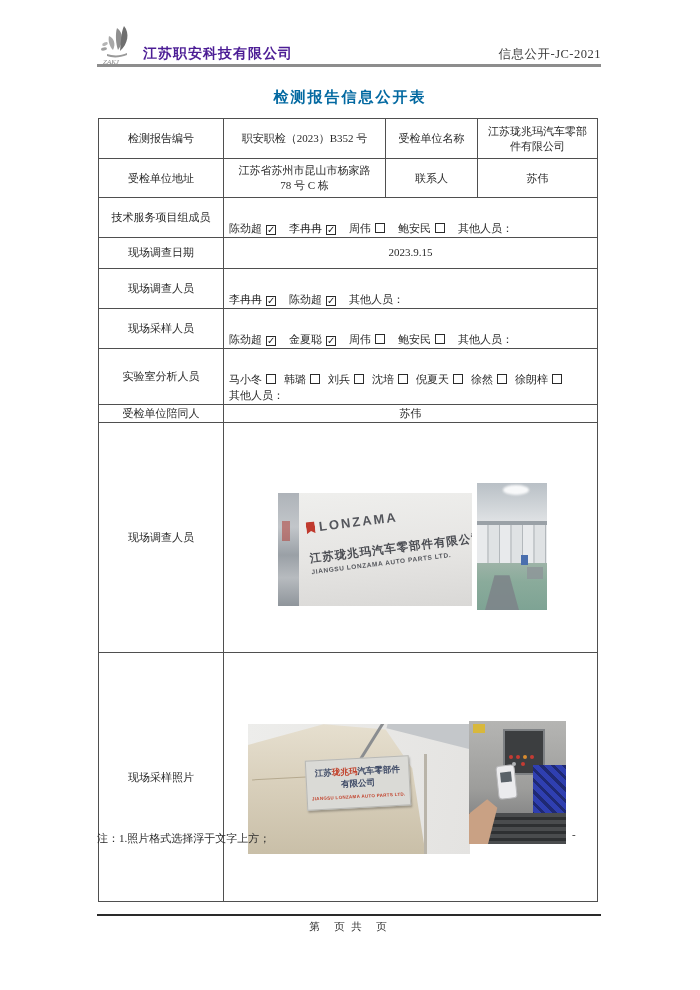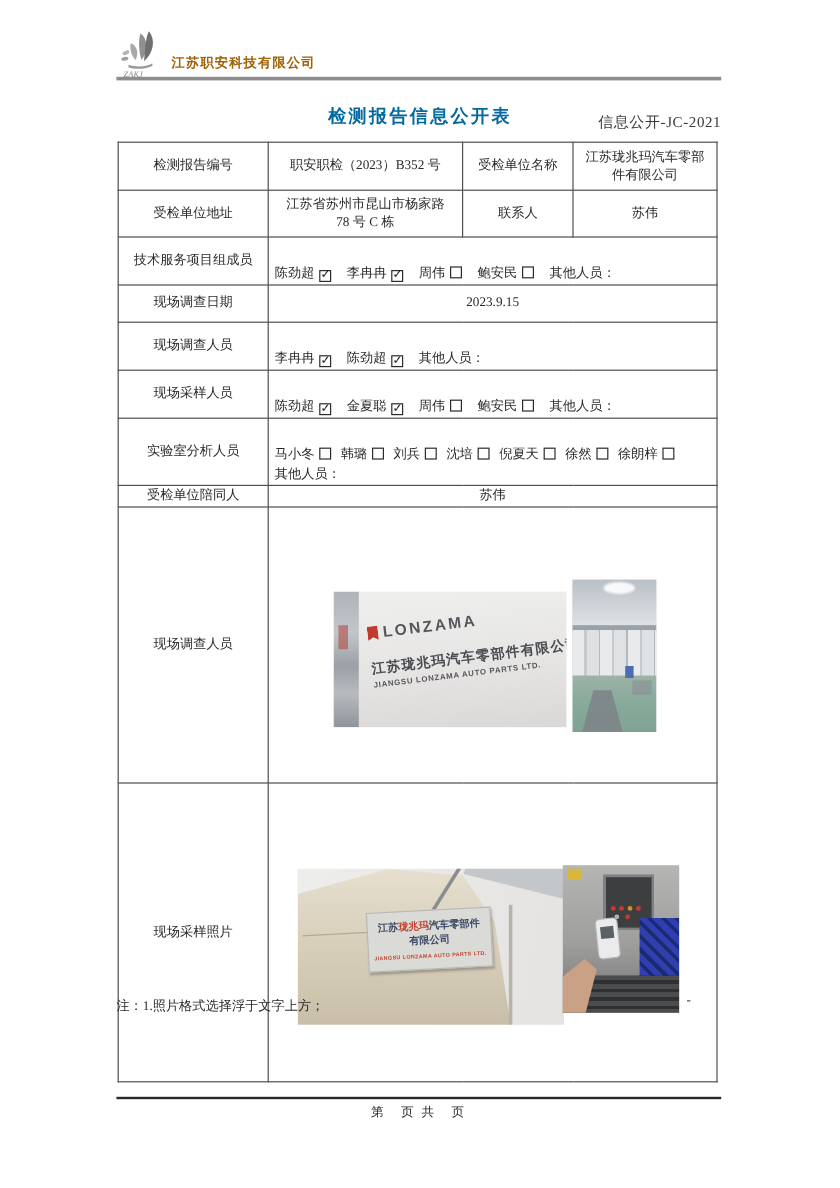--- a/index.html
+++ b/index.html
@@ -4,22 +4,22 @@
 <style>
   * { margin:0; padding:0; box-sizing:border-box; }
   html,body { background:#e9e9e9; }
   .page {
     position:relative; width:700px; height:990px; margin:0 auto;
     background:#ffffff; overflow:hidden;
     font-family:"Liberation Serif","DejaVu Serif",serif; color:#262626;
   }
   
   .hdr-logo { position:absolute; left:97px; top:24px; width:44px; height:42px; }
-  .hdr-company { position:absolute; left:143px; top:45px; font-size:11px; font-weight:bold; letter-spacing:1px; color:#a16207;font-family:Liberation Mono, monospace; }
-  .hdr-code { position:absolute; right:99px; top:46px; font-size:12.5px; color:#3a3a3a; letter-spacing:0.5px;margin-top:48px; }
+  .hdr-company { position:absolute; left:143px; top:45px; font-size:14px; font-weight:bold; letter-spacing:1px; color:#4c1d95;font-family:Liberation Mono, monospace; }
+  .hdr-code { position:absolute; right:99px; top:46px; font-size:12.5px; color:#3a3a3a; letter-spacing:0.5px; }
   .hdr-rule { position:absolute; left:97px; top:64px; width:504px; height:3px; background:#8d8d8d; }
   
   .title { position:absolute; left:0; top:88px; width:100%; text-align:center; font-size:15px; font-weight:bold; letter-spacing:2px; color:#0369a1; }
   
   .tbl-wrap { position:absolute; left:98px; top:118px; }
   table { border-collapse:collapse; table-layout:fixed; width:499px; }
   col.c1{width:125px;} col.c2{width:162px;} col.c3{width:92px;} col.c4{width:120px;}
   td { border:1px solid #4f4f4f; font-size:11px; line-height:1.35; padding:1px 5px; vertical-align:middle; color:#2a2a2a; }
   td.lab { text-align:center; }
   td.ctr { text-align:center; }

